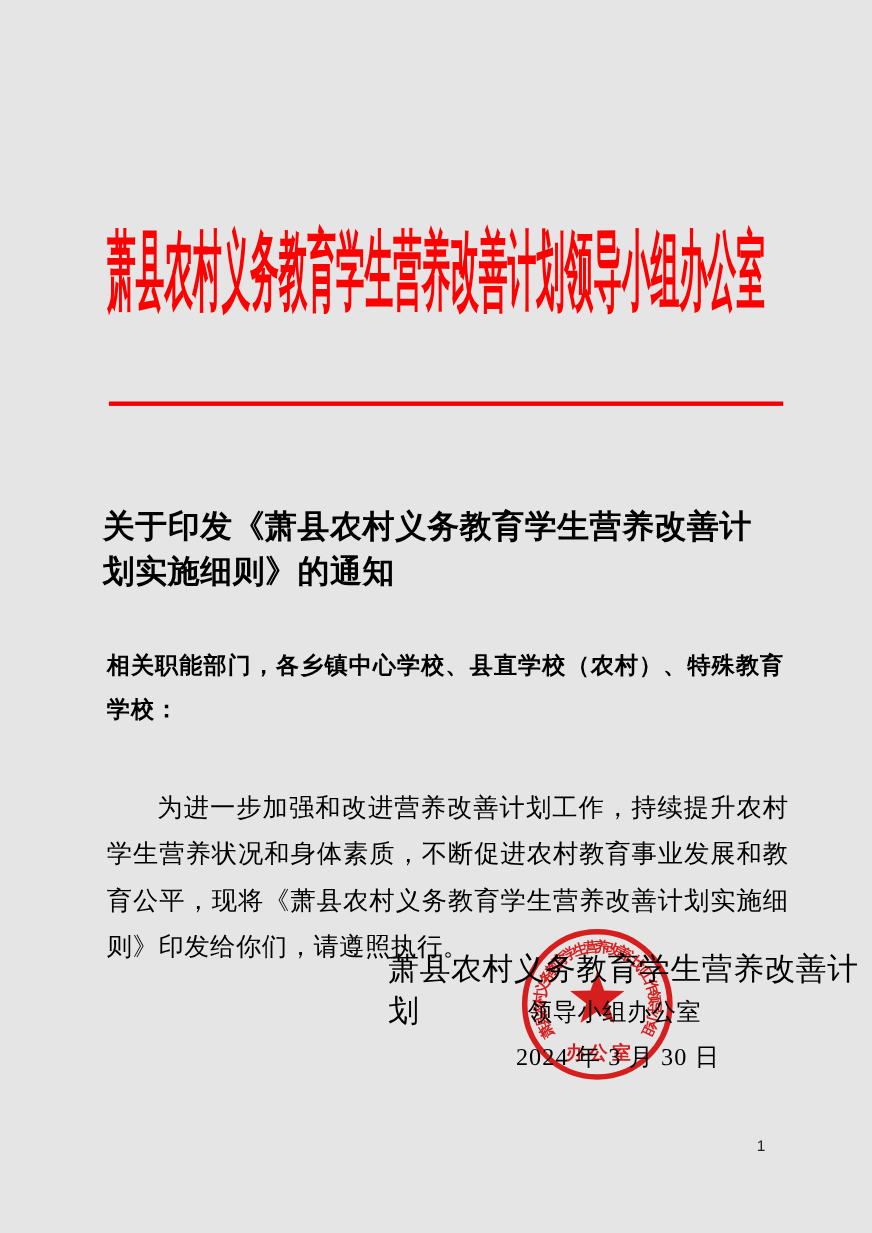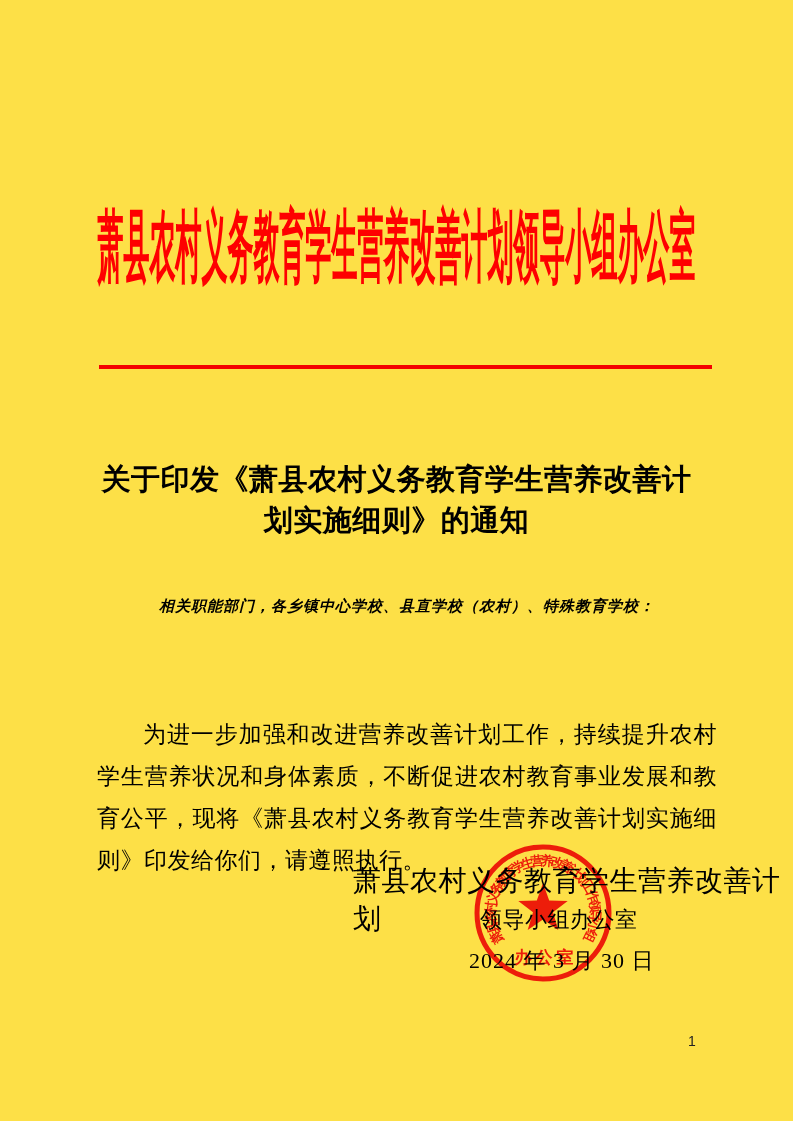--- a/index.html
+++ b/index.html
@@ -1,21 +1,21 @@
 <!DOCTYPE html>
 <html><head>
 <meta charset="utf-8">
 <style>
   * { margin:0; padding:0; box-sizing:border-box; }
   html,body { background:#ffffff; }
   .page {
     position:relative;
     width:793px; height:1121px;
     margin:0 auto;
-    background:#fde047;
+    background:#e5e5e5;
     overflow:hidden;
     font-family:"Liberation Serif","DejaVu Serif",serif;
     color:#000;
   }
   
   .org-title-wrap {
     position:absolute; top:207px; left:0; width:100%;
     text-align:center; line-height:1;
   }
   .org-title {
@@ -39,38 +39,36 @@
   .red-line {
     position:absolute; top:365px; left:99px;
     width:613px; height:4px;
     background:#f40000;
   }
   
   .doc-title {
     position:absolute; top:459px; left:50%;
     transform:translateX(-50%);
     width:606px;
-    text-align:center;
     font-family:"Liberation Sans","DejaVu Sans",sans-serif;
     font-weight:bold;
     font-size:29px;
     line-height:41px;
     letter-spacing:0.5px;
   }
   
   .addressee {
     position:absolute; top:586px; left:97px;
     width:620px;
     font-family:"Liberation Sans","DejaVu Sans",sans-serif;
     font-weight:bold;
-    font-size:15px;
+    font-size:21px;
     line-height:40px;
     letter-spacing:1px;
-    text-align:center;
-    font-style:italic;
+    text-align:left;
   }
   .body-para {
     position:absolute; top:666px; left:97px;
     width:620px;
     font-size:23px;
     line-height:42px;
     letter-spacing:0.5px;
     text-indent:2em;
     text-align:justify;
     margin-top:48px;

